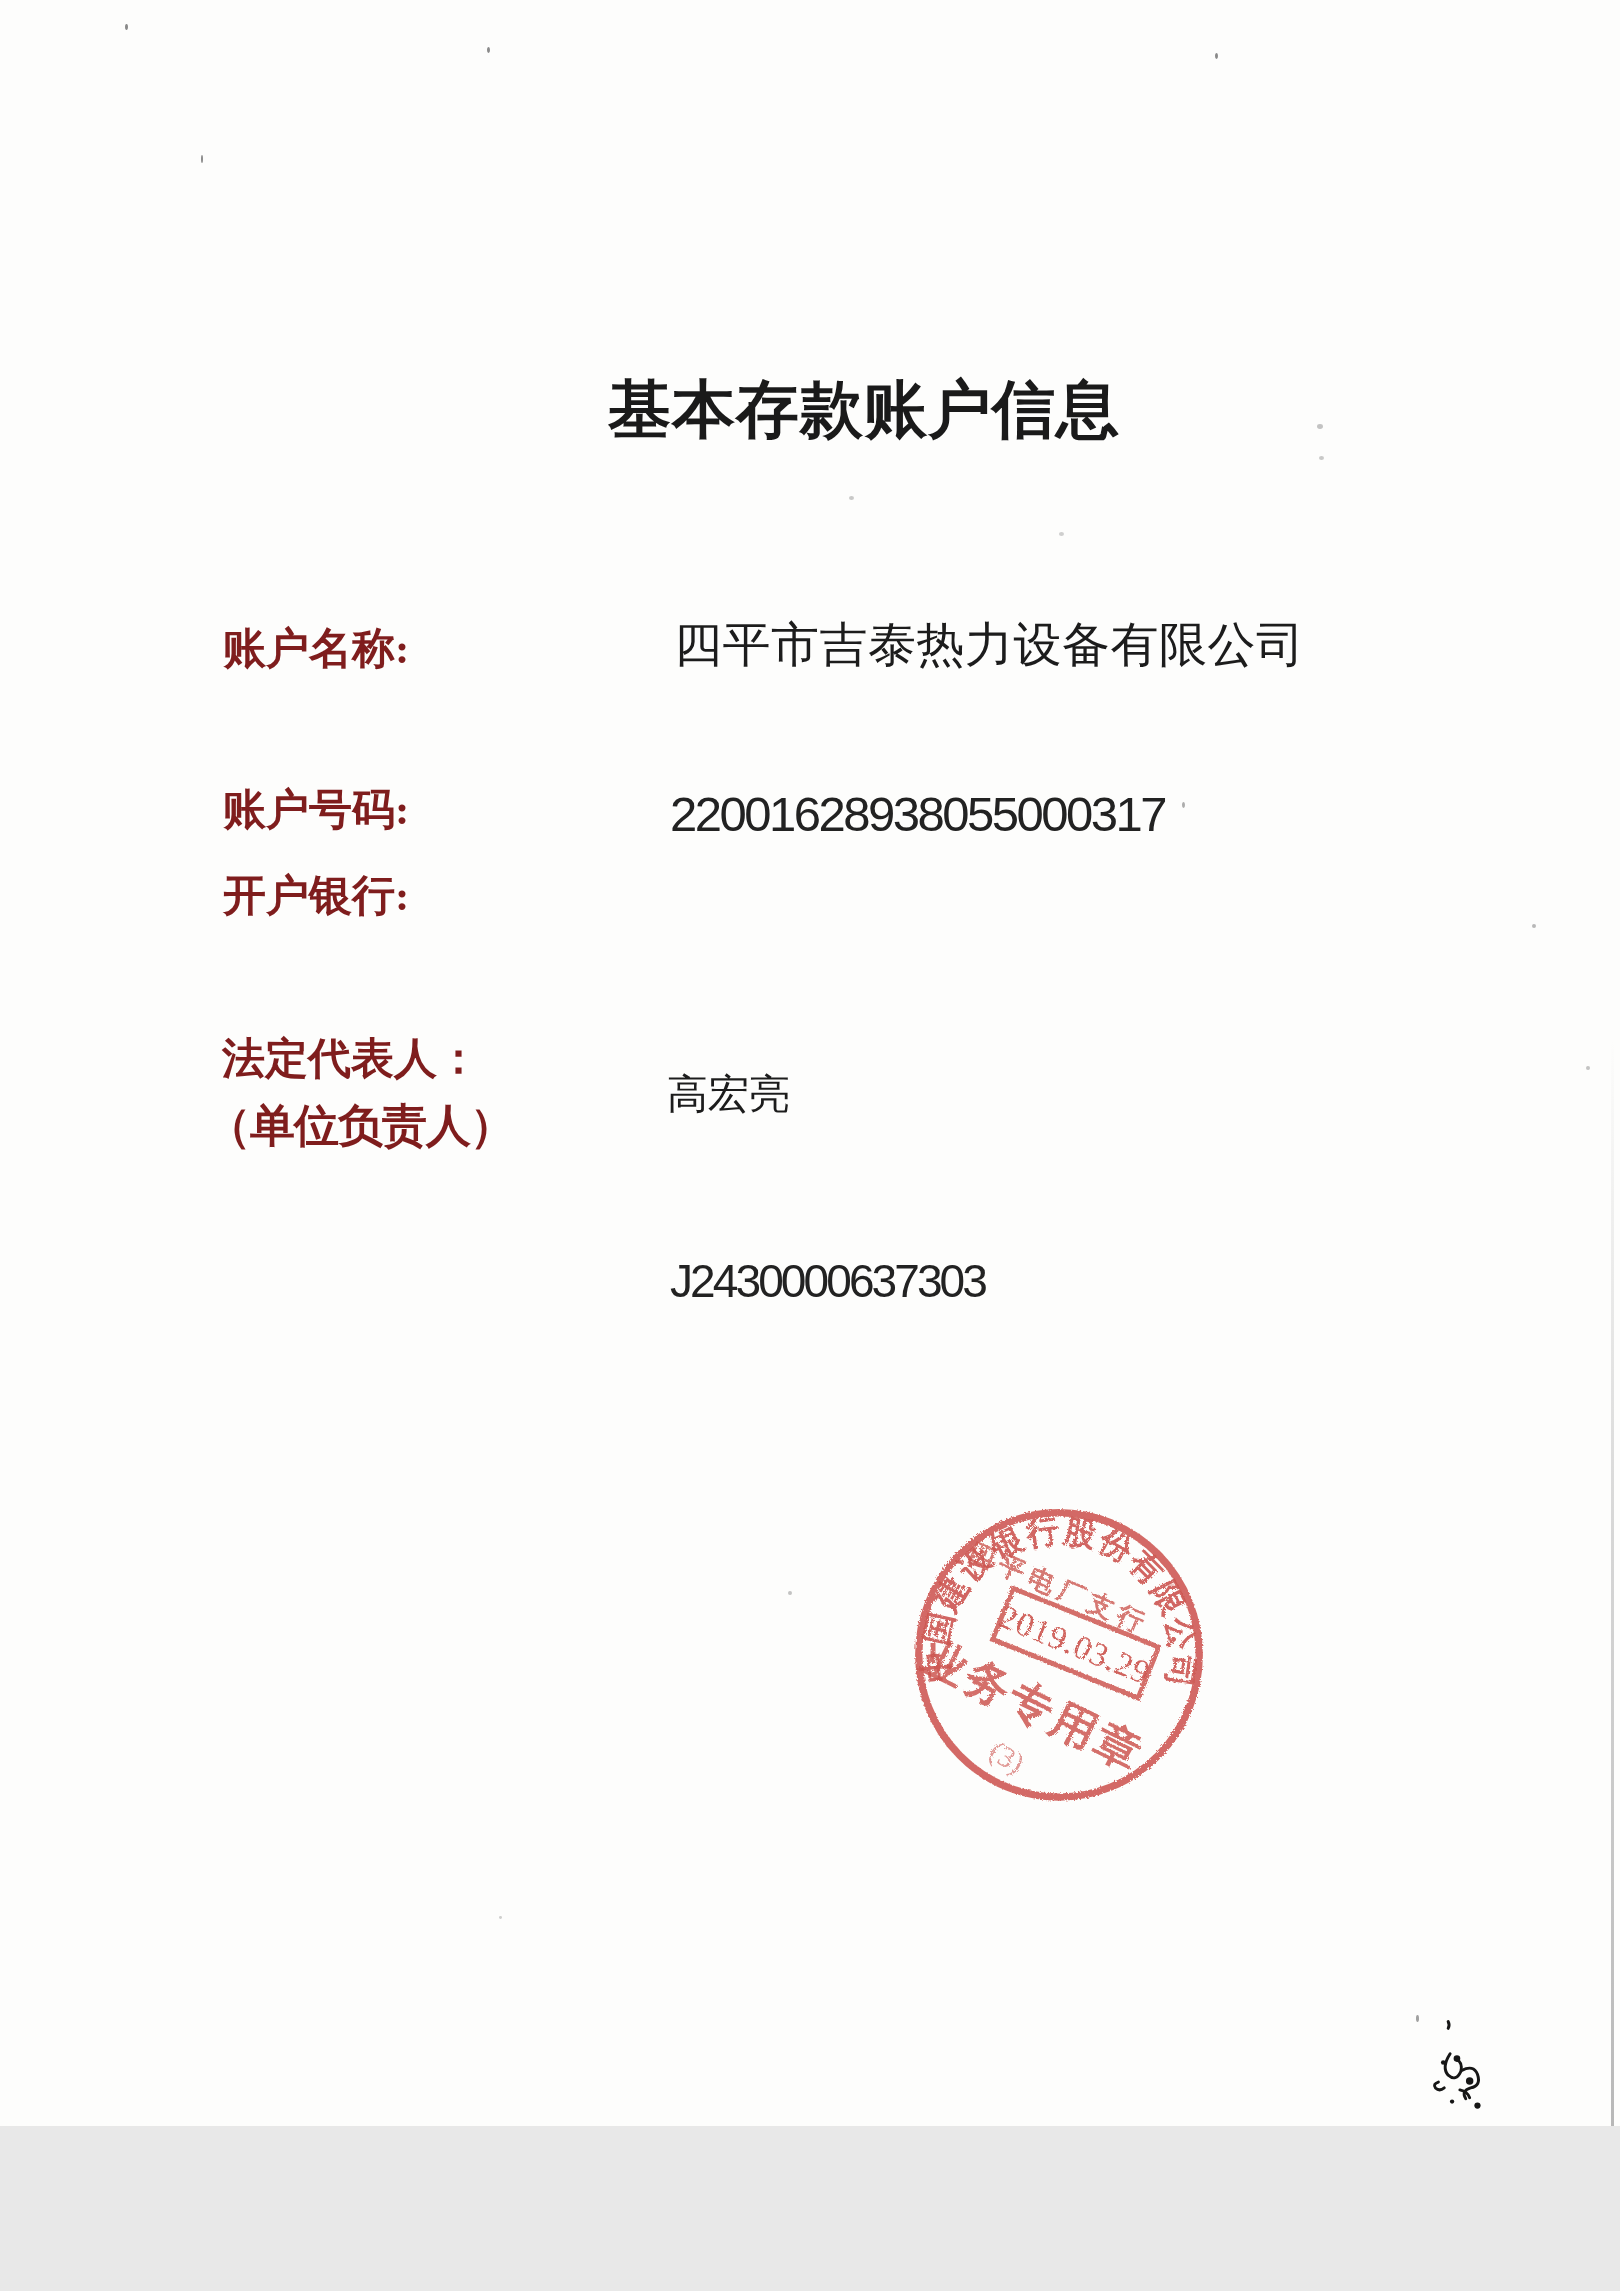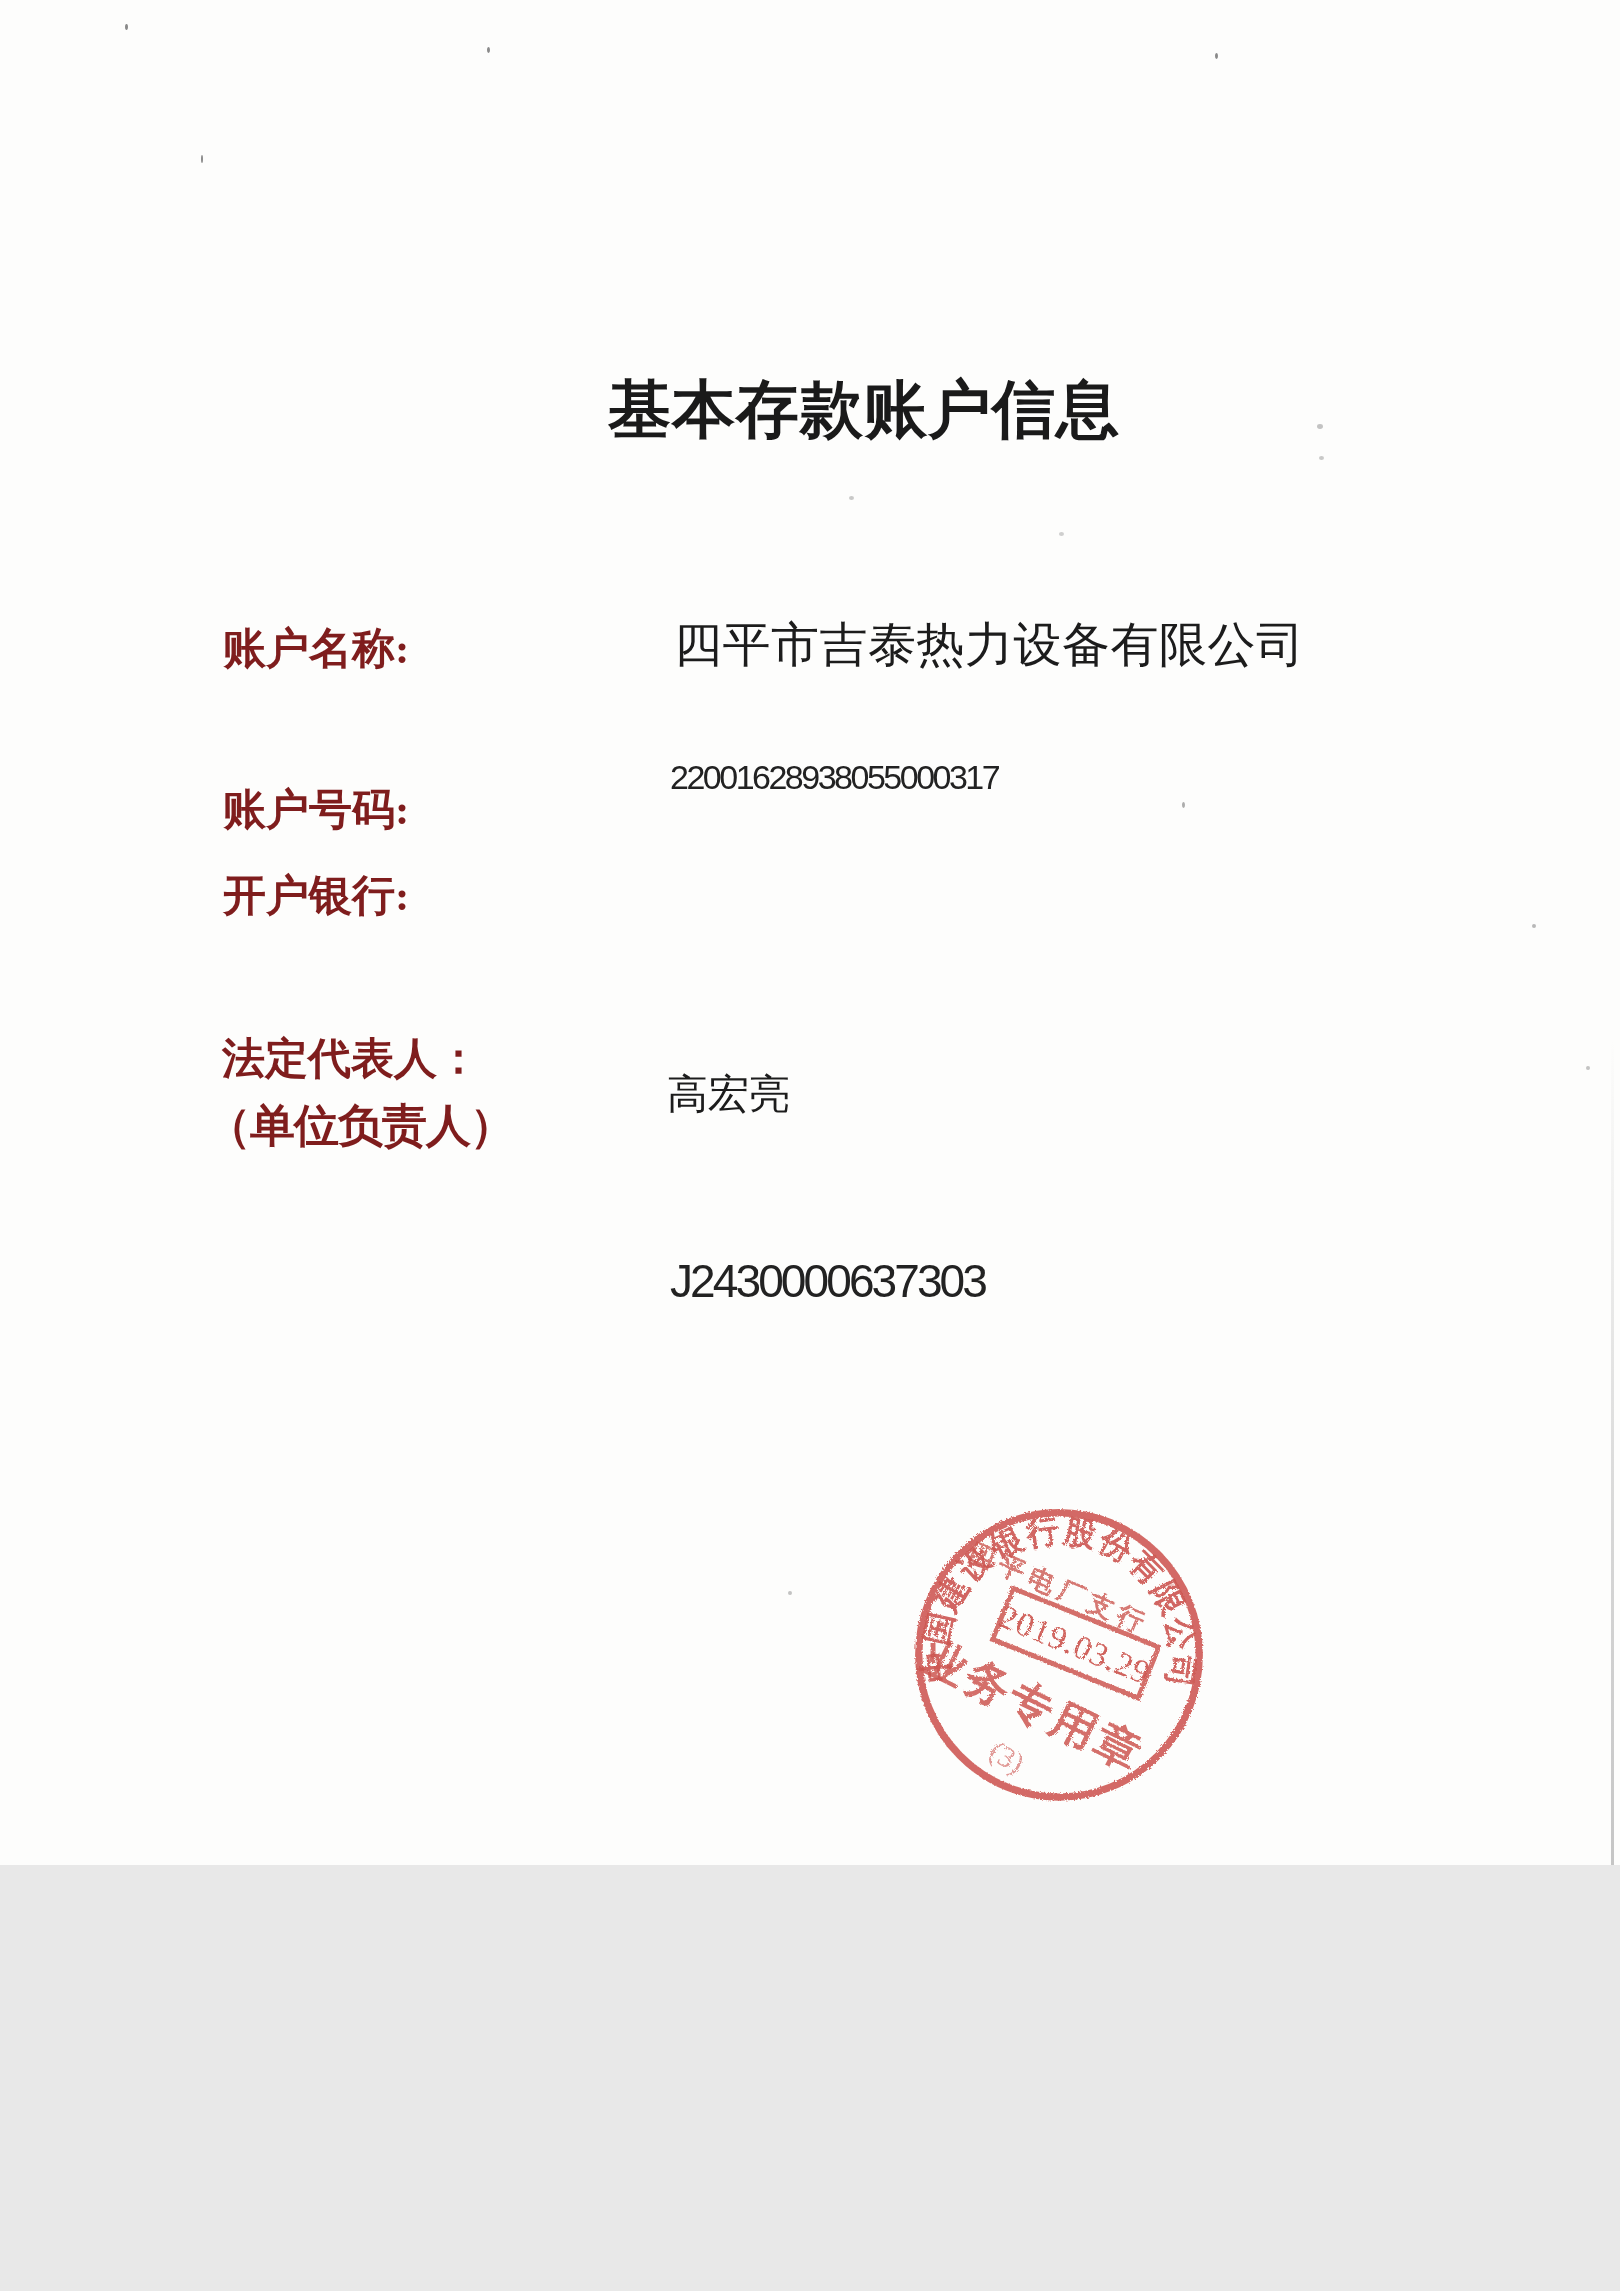--- a/index.html
+++ b/index.html
@@ -1,18 +1,18 @@
 <!DOCTYPE html>
 <html style="--stamp-color: #c94a43;"><head>
 <meta charset="utf-8">
 <style>
   html,body{margin:0;padding:0;background:#e8e8e8;}
   .page{
     position:relative;
-    width:1620px;height:1865px;
+    width:1620px;height:2126px;
     margin:0 auto;
     background:#fdfdfc;
     overflow:hidden;
     font-family:"Liberation Serif","DejaVu Serif",serif;
     color:#1e1e1e;
   }
   .title{
     position:absolute;left:608px;top:367px;
     font-size:63px;font-weight:700;letter-spacing:1px;
     white-space:nowrap;color:#1a1a1a;
@@ -26,21 +26,21 @@
     white-space:nowrap;color:#1c1c1c;line-height:1;
   }
   .num-value{
     position:absolute;
     font-family:"Liberation Sans","DejaVu Sans",sans-serif;
     font-weight:400;color:#222;white-space:nowrap;line-height:1;
   }
   .row1-label{left:223px;top:627px;}
   .row1-value{left:674px;top:621px;font-size:48px;letter-spacing:0.5px;}
   .row2-label{left:223px;top:788px;}
-  .row2-value{left:670px;top:760px;font-size:34px;letter-spacing:-2.5px;}
+  .row2-value{left:670px;top:790px;font-size:49px;letter-spacing:-2.5px;}
   .row3-label{left:223px;top:874px;}
   .row3-value{left:671px;top:929px;font-size:39px;letter-spacing:0;}
   .row4-label{left:222px;top:1037px;}
   .row4-sublabel{left:206px;top:1104px;font-size:45px;letter-spacing:-1px;}
   .row4-value{left:667px;top:1074px;}
   .row5-label{left:208px;top:1254px;letter-spacing:-1px;}
   .row5-value{left:670px;top:1258px;font-size:46px;letter-spacing:-2.9px;}
 
   .date-line{
     position:absolute;left:933px;top:1731px;

